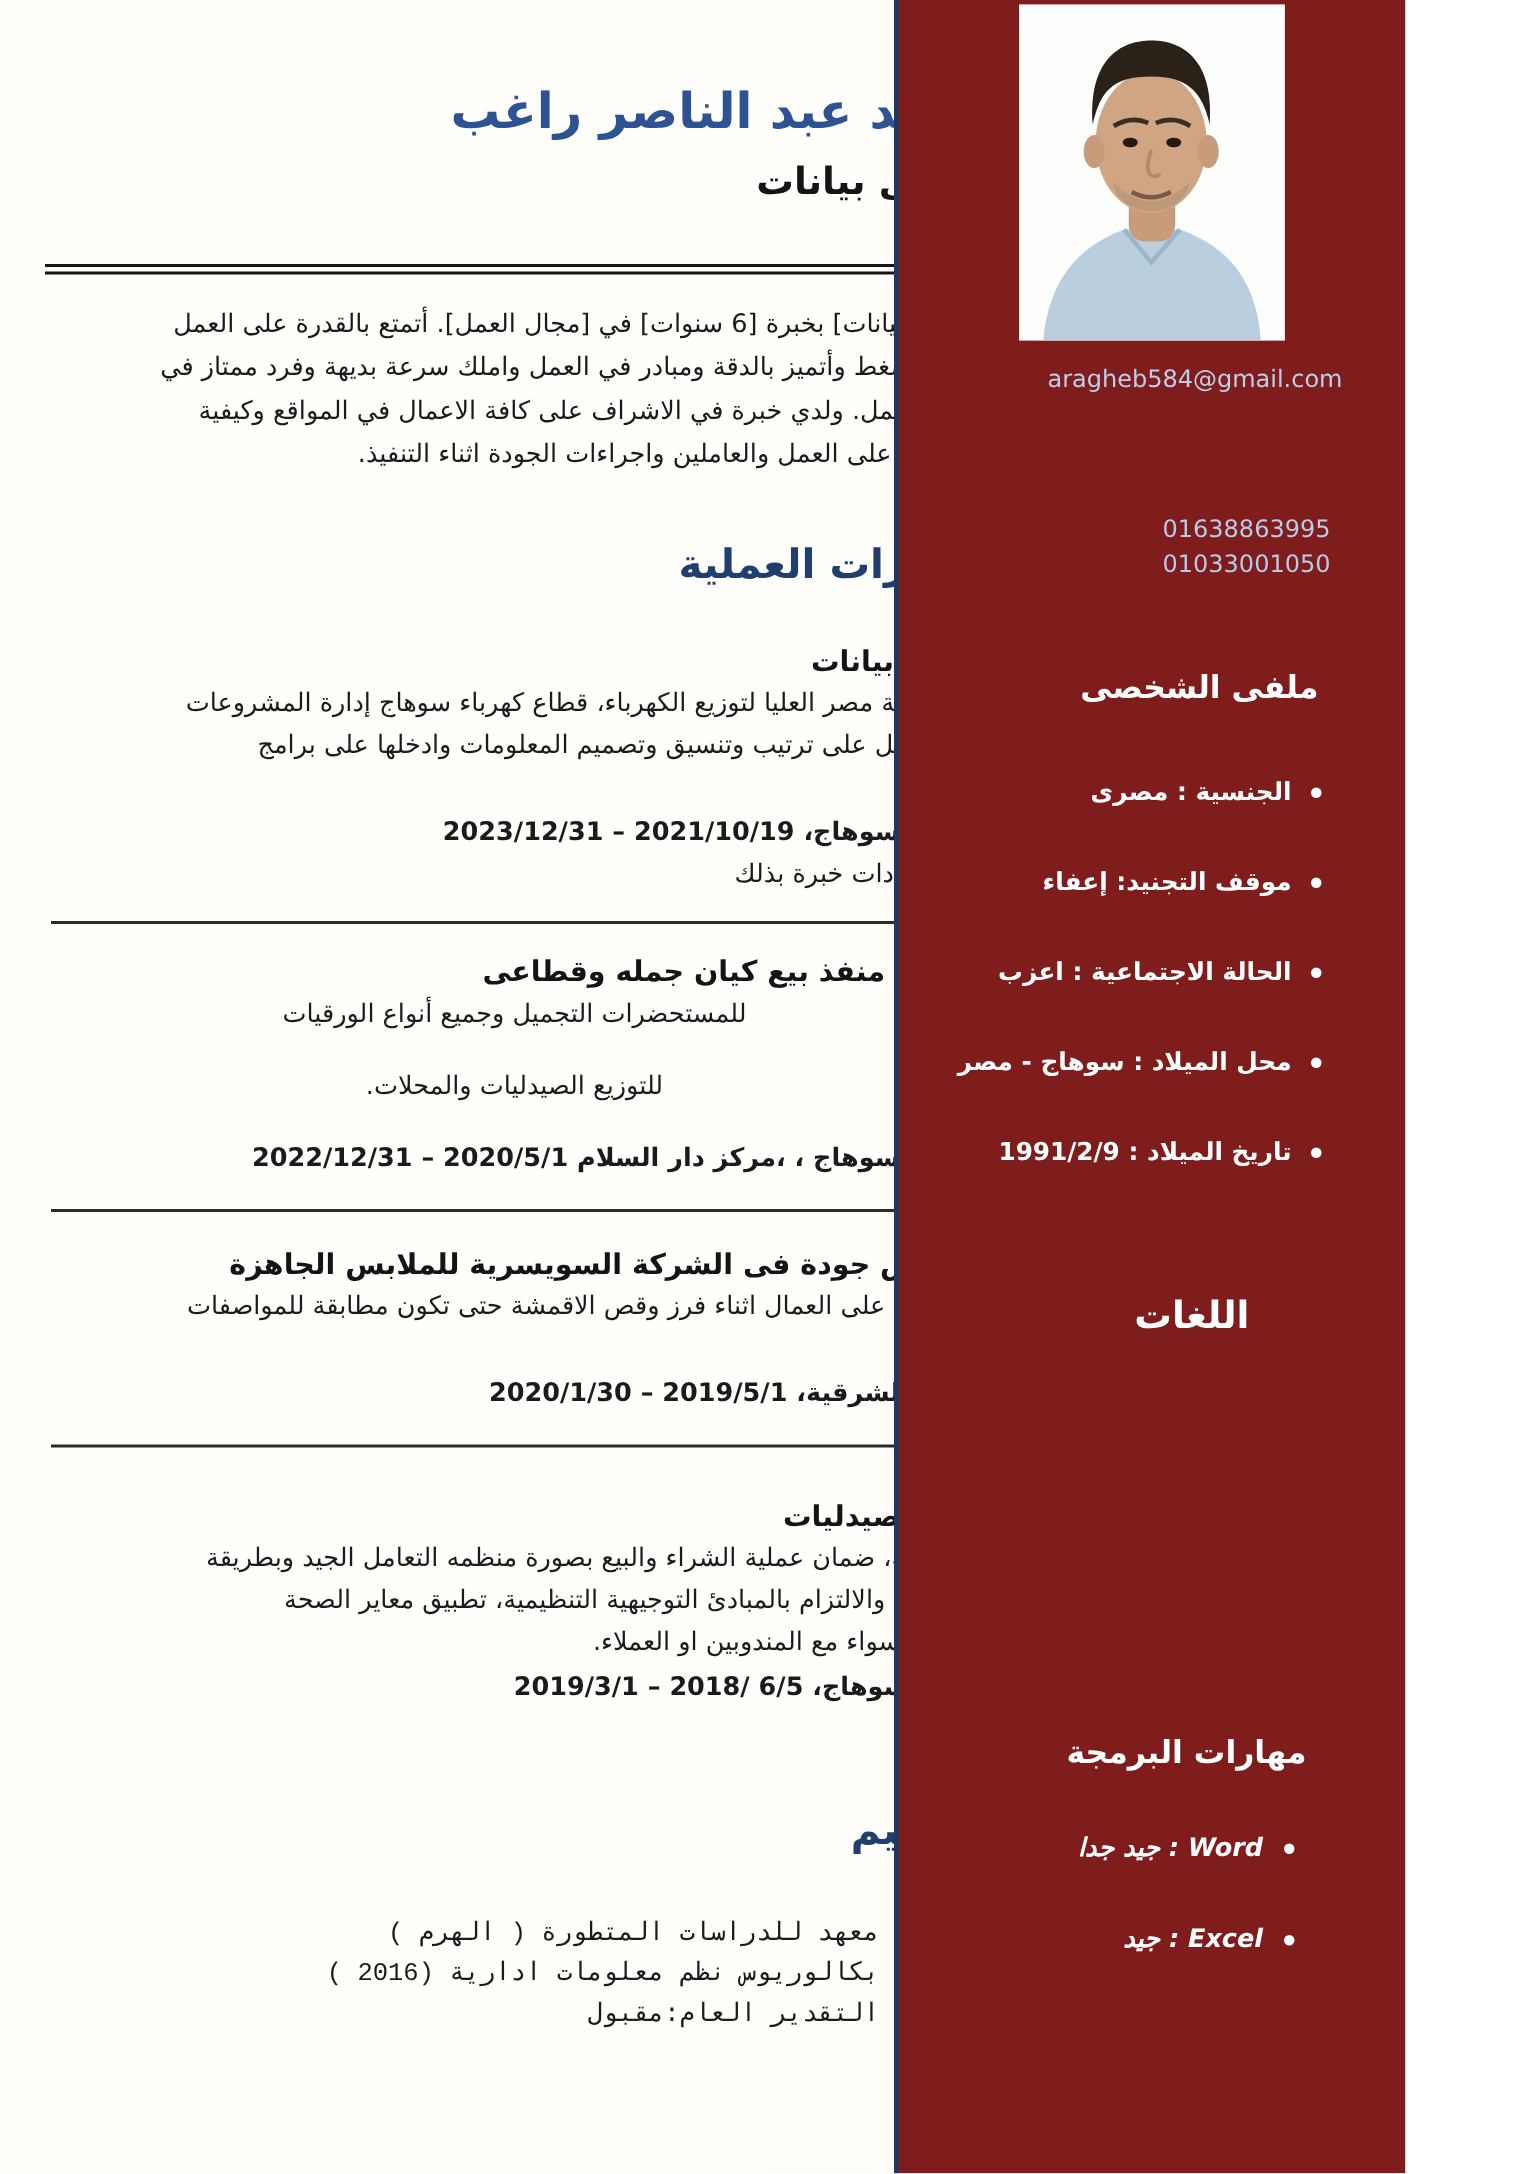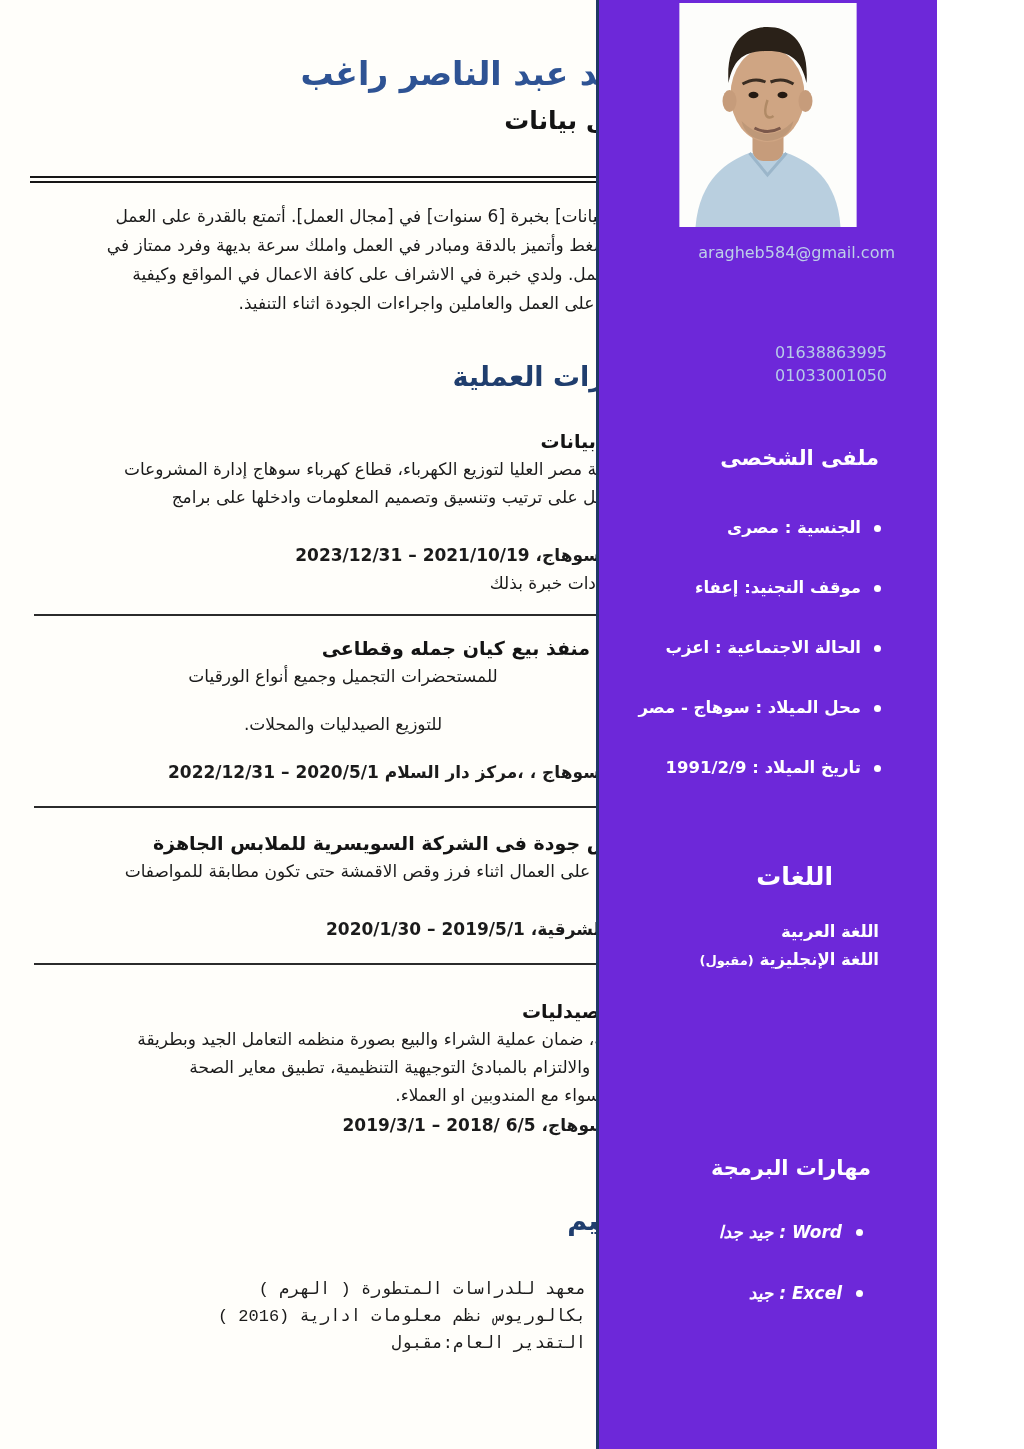--- a/index.html
+++ b/index.html
@@ -48,21 +48,21 @@
   .edu-item { display: flex; align-items: baseline; gap: 13px; font-size: 17px; line-height: 27px; padding-right: 50px; font-family: Liberation Mono, monospace; }
   .dot {
     width: 7px; height: 7px; border-radius: 50%;
     background: #1b1b1b; flex: 0 0 auto; align-self: center;
   }
 
   
   .sidebar {
     position: absolute; right: 0; top: 0;
     width: 341px; height: 100%;
-    background: #6d28d9;
+    background: #7f1d1d;
     border-left: 3px solid #1f3864;
     box-sizing: border-box;
     direction: rtl; color: #ffffff;
   }
   .photo {
     position: absolute; top: 3px; left: 50%; transform: translateX(-50%);
     width: 177px; height: 224px; background: #fdfdfb; overflow: hidden;
   }
   .email {
     position: absolute; top: 243px; right: 42px;
@@ -224,30 +224,20 @@
         <span>محل الميلاد : سوهاج - مصر</span>
       </div>
       <div class="profile-item">
         <span class="wdot"></span>
         <span>تاريخ الميلاد : 1991/2/9</span>
       </div>
     </div>
 
     <h3 class="side-heading languages-heading">اللغات</h3>
 
-    <div class="lang-lines">
-      <div>
-        <span>اللغة العربية</span>
-        <span class="lang-level"></span>
-      </div>
-      <div>
-        <span>اللغة الإنجليزية</span>
-        <span class="lang-level">(مقبول)</span>
-      </div>
-    </div>
 
     <h3 class="side-heading skills-heading">مهارات البرمجة</h3>
 
     <div class="skills-list">
       <div class="skill-item">
         <span class="wdot"></span>
         <span>Word : جيد جدا</span>
       </div>
       <div class="skill-item">
         <span class="wdot"></span>

